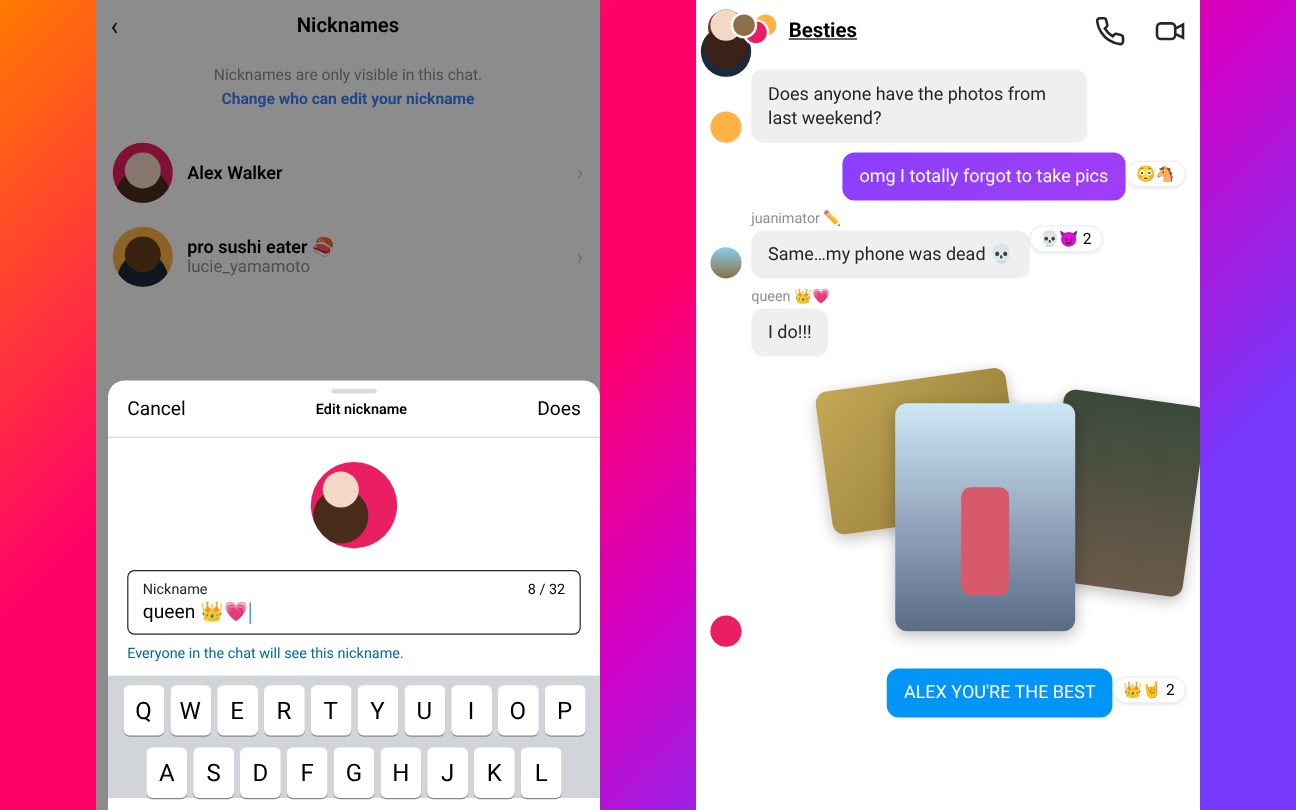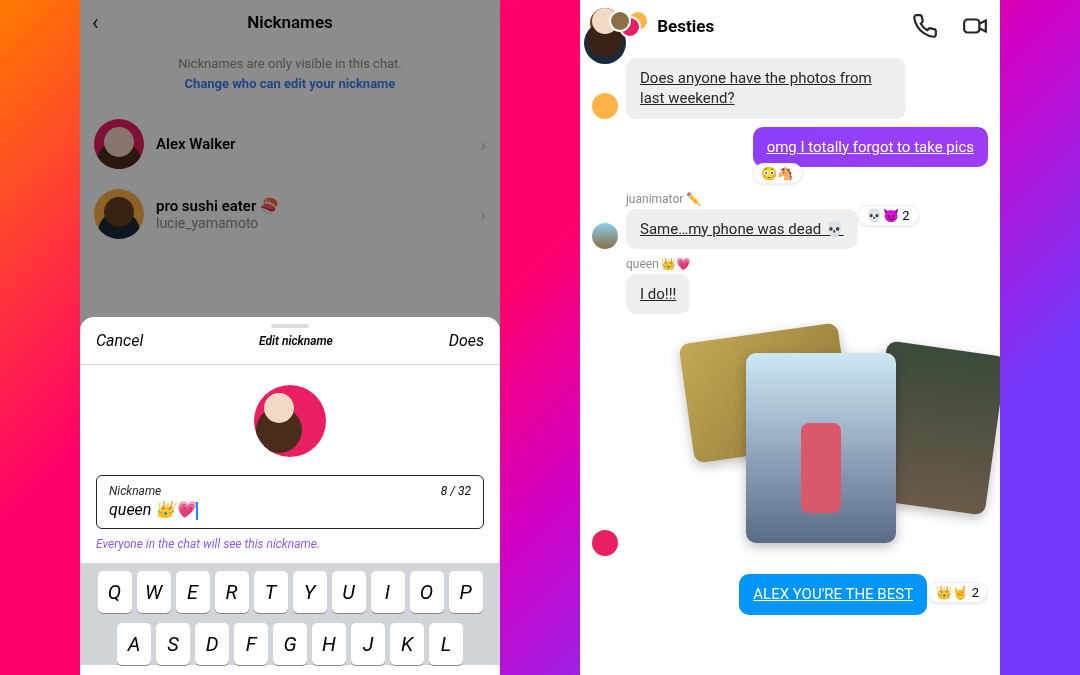--- a/index.html
+++ b/index.html
@@ -20,51 +20,51 @@
 .av-alex::after{content:'';position:absolute;width:30px;height:30px;background:#f4d8c6;border-radius:50%;top:8px;left:10px;box-shadow:0 22px 0 8px #4a2c1a;}
 .av-lucie{background:#ffb347;}
 .av-lucie::after{content:'';position:absolute;width:30px;height:30px;background:#6b3e1f;border-radius:50%;top:8px;left:10px;box-shadow:0 20px 0 6px #1a2a3a;}
 .av-juan{background:linear-gradient(180deg,#87ceeb 0%,#8b6f47 100%);}
 .av-queen{background:#e91e63;}
 .av-queen::after{content:'';position:absolute;width:26px;height:26px;background:#f4d8c6;border-radius:50%;top:8px;left:12px;box-shadow:0 18px 0 5px #3a2218;}
 .ns-info{flex:1;margin-left:12px;}
 .ns-name{font-weight:600;font-size:15px;}
 .ns-user{color:#8e8e8e;font-size:14px;}
 .chev{color:#c7c7cc;font-size:18px;}
-.sheet{position:absolute;bottom:0;left:0;right:0;background:#fff;border-radius:14px 14px 0 0;z-index:10;font-style:italic;}
+.sheet{position:absolute;bottom:0;left:10px;right:0;background:#fff;border-radius:14px 14px 0 0;z-index:10;}
 .sheet-hdr{display:flex;align-items:center;justify-content:space-between;padding:14px 16px;border-bottom:.5px solid #dbdbdb;}
 .sheet-hdr::before{content:'';position:absolute;top:7px;left:50%;transform:translateX(-50%);width:38px;height:4px;background:#dbdbdb;border-radius:2px;}
 .sheet-btn{font-size:16px;}
 .sheet-title{font-weight:600;font-size:12px;}
 .sheet-body{padding:20px 16px 12px;text-align:center;}
 .sheet-av{width:72px;height:72px;border-radius:50%;margin:0 auto 18px;}
 .nick-field{border:1.5px solid #262626;border-radius:6px;padding:8px 12px;text-align:left;position:relative;}
 .nick-label{font-size:12px;color:#262626;}
 .nick-count{position:absolute;right:12px;top:8px;font-size:12px;color:#000000;}
 .nick-val{font-size:16px;margin-top:2px;}
 .cursor{display:inline-block;width:1.5px;height:18px;background:#0095f6;vertical-align:middle;margin-left:1px;}
-.nick-hint{font-size:12px;color:#8b5cf6;text-align:left;margin-top:8px;}
+.nick-hint{font-size:12px;color:#0369a1;text-align:left;margin-top:8px;}
 .kb{background:#d1d4d9;padding:8px 4px 0;}
 .kb-row{display:flex;justify-content:center;gap:5px;margin-bottom:10px;}
 .key{background:#fff;border-radius:5px;width:34px;height:42px;display:flex;align-items:center;justify-content:center;font-size:20px;box-shadow:0 1px 0 #888;}
 .kb-row2{padding:0 18px;}
-.chat-hdr{display:flex;align-items:center;padding:10px 12px;gap:10px;}
+.chat-hdr{display:flex;align-items:center;padding:10px 12px;gap:10px;text-decoration:underline;}
 .chat-back{font-size:24px;color:#262626;}
 .chat-avs{position:relative;width:38px;height:32px;}
 .chat-avs .a1,.chat-avs .a2,.chat-avs .a3{position:absolute;width:22px;height:22px;border-radius:50%;border:2px solid #fff;}
 .a1{background:#8b6f47;top:0;left:0;z-index:3;}
 .a2{background:#e91e63;top:6px;left:10px;z-index:2;}
 .a3{background:#ffb347;top:0;left:18px;z-index:1;}
 .chat-name{font-weight:700;font-size:17px;flex:1;}
 .hicon{width:26px;height:26px;margin-left:14px;}
 .msgs{padding:6px 12px;font-size:15px;}
 .msg-row{display:flex;margin-bottom:8px;align-items:flex-end;gap:8px;}
 .msg-row.me{justify-content:flex-end;}
 .sm-av{width:26px;height:26px;border-radius:50%;flex-shrink:0;}
-.bub{padding:10px 14px;border-radius:10px;max-width:280px;line-height:1.35;text-decoration:underline;}
+.bub{padding:10px 14px;border-radius:10px;max-width:280px;line-height:1.35;}
 .bub-other{background:#efefef;color:#262626;}
 .bub-me{background:linear-gradient(135deg,#8a3ffc 0%,#a03df5 100%);color:#fff;}
 .bub-me2{background:#0095f6;color:#fff;}
 .react{display:inline-flex;align-items:center;background:#fff;border:1px solid #efefef;border-radius:12px;padding:2px 8px;font-size:13px;margin-top:-4px;box-shadow:0 1px 3px rgba(0,0,0,.1);}
 .sender{font-size:12px;color:#8e8e8e;margin-left:34px;margin-bottom:3px;}
 .photos{position:relative;height:230px;margin:6px 0 8px 30px;}
 .ph{position:absolute;border-radius:10px;box-shadow:0 4px 12px rgba(0,0,0,.25);}
 .ph1{width:150px;height:190px;background:linear-gradient(180deg,#cde8f5 0%,#8a9bb5 60%,#5a6b85 100%);top:25px;left:90px;z-index:3;}
 .ph1::after{content:'';position:absolute;width:40px;height:90px;background:#d85a6a;border-radius:8px;bottom:30px;left:55px;}
 .ph2{width:160px;height:120px;background:linear-gradient(135deg,#c4a855 0%,#8b7535 100%);top:5px;left:30px;transform:rotate(-8deg);z-index:1;}
@@ -164,21 +164,21 @@
           <path d="M16 10l6-3v10l-6-3"></path>
         </svg>
       </span>
   </div>
   <div class="msgs">
     <div class="msg-row">
       <div class="sm-av av-lucie"></div>
       <div class="bub bub-other">Does anyone have the photos from last weekend?</div>
     </div>
     <div class="msg-row me">
-      <div style="display:flex;flex-direction:column;align-items:flex-start;">
+      <div style="display:flex;flex-direction:row;align-items:center;">
         <div class="bub bub-me">omg I totally forgot to take pics</div>
         <div class="react">😳🐴</div>
       </div>
     </div>
     <div class="sender">juanimator ✏️</div>
     <div class="msg-row">
       <div class="sm-av av-juan"></div>
       <div style="display:flex;align-items:flex-start;">
         <div class="bub bub-other">Same…my phone was dead 💀</div>
         <div class="react">💀😈 2</div>

